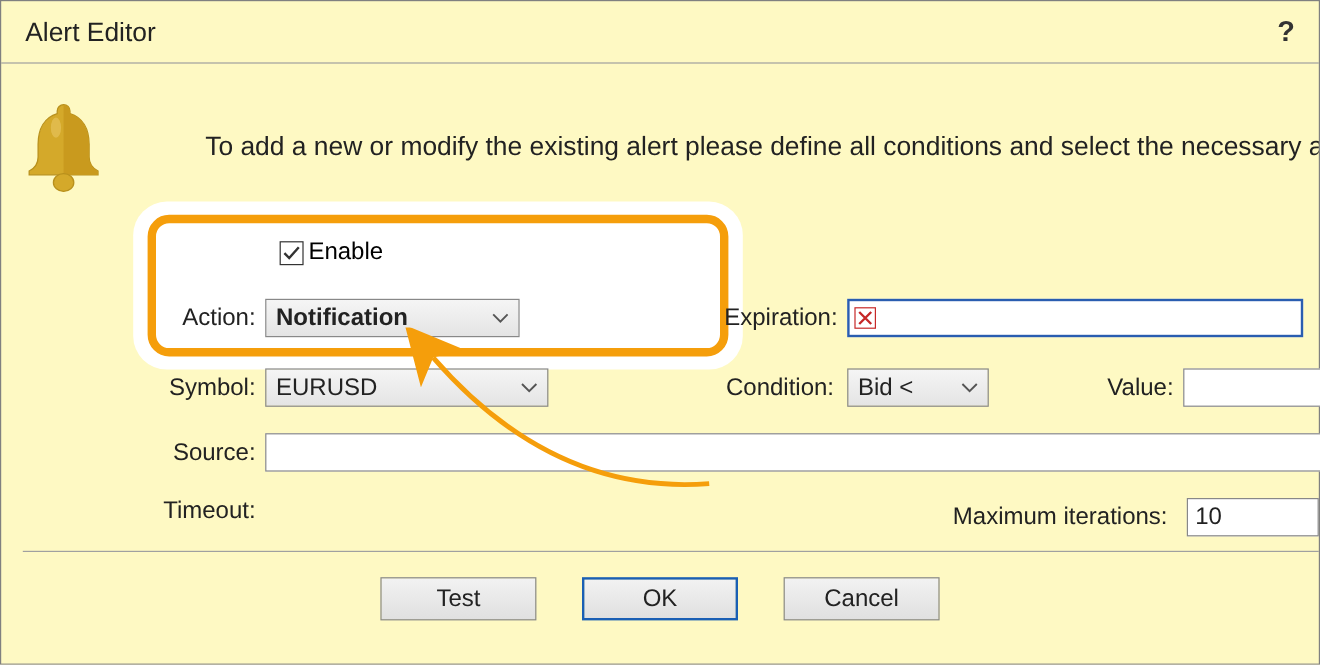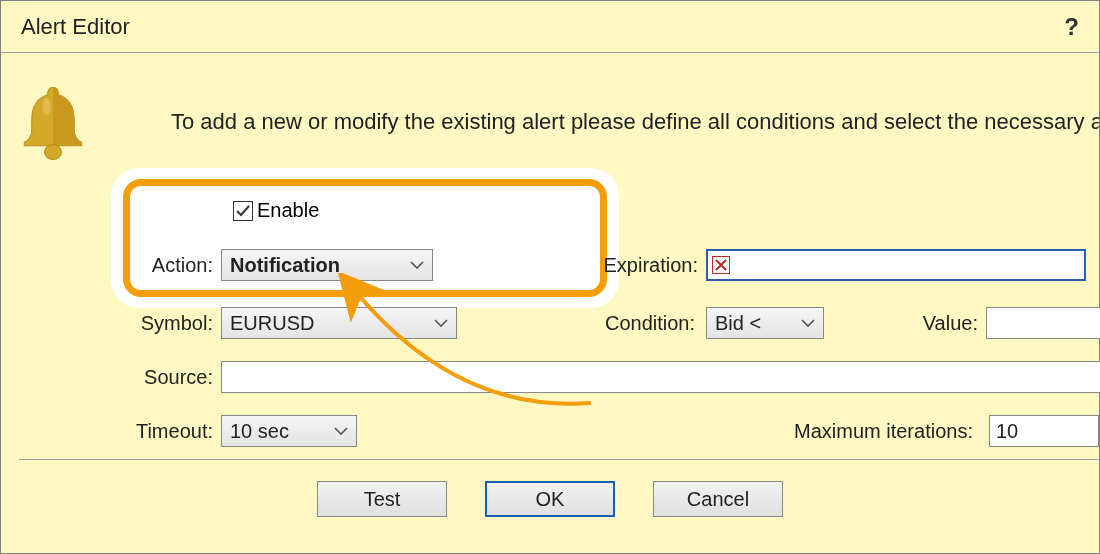--- a/index.html
+++ b/index.html
@@ -290,28 +290,20 @@
 
       <div class="row" style="left:142px; top:308px;">
         <span class="label" style="width:78px;">Source:</span>
         <div class="text-input" style="width:880px;">
           <span></span>
         </div>
       </div>
 
       <div class="row" style="left:124px; top:362px;">
         <span class="label" style="width:96px;">Timeout:</span>
-        <div class="dropdown" style="width:136px;">
-          <span>10 sec</span>
-          <span class="chev">
-            <svg viewBox="0 0 14 10">
-                <path d="M1 2 L7 8 L13 2" stroke="#555" stroke-width="1.6" fill="none"></path>
-              </svg>
-          </span>
-        </div>
       </div>
 
       <div class="row" style="left:793px; top:362px;">
         <span class="label">Maximum iterations:</span>
         <div class="text-input" style="width:110px; margin-left:8px; color:#222;">
           <span>10</span>
         </div>
       </div>
 
     </div>

